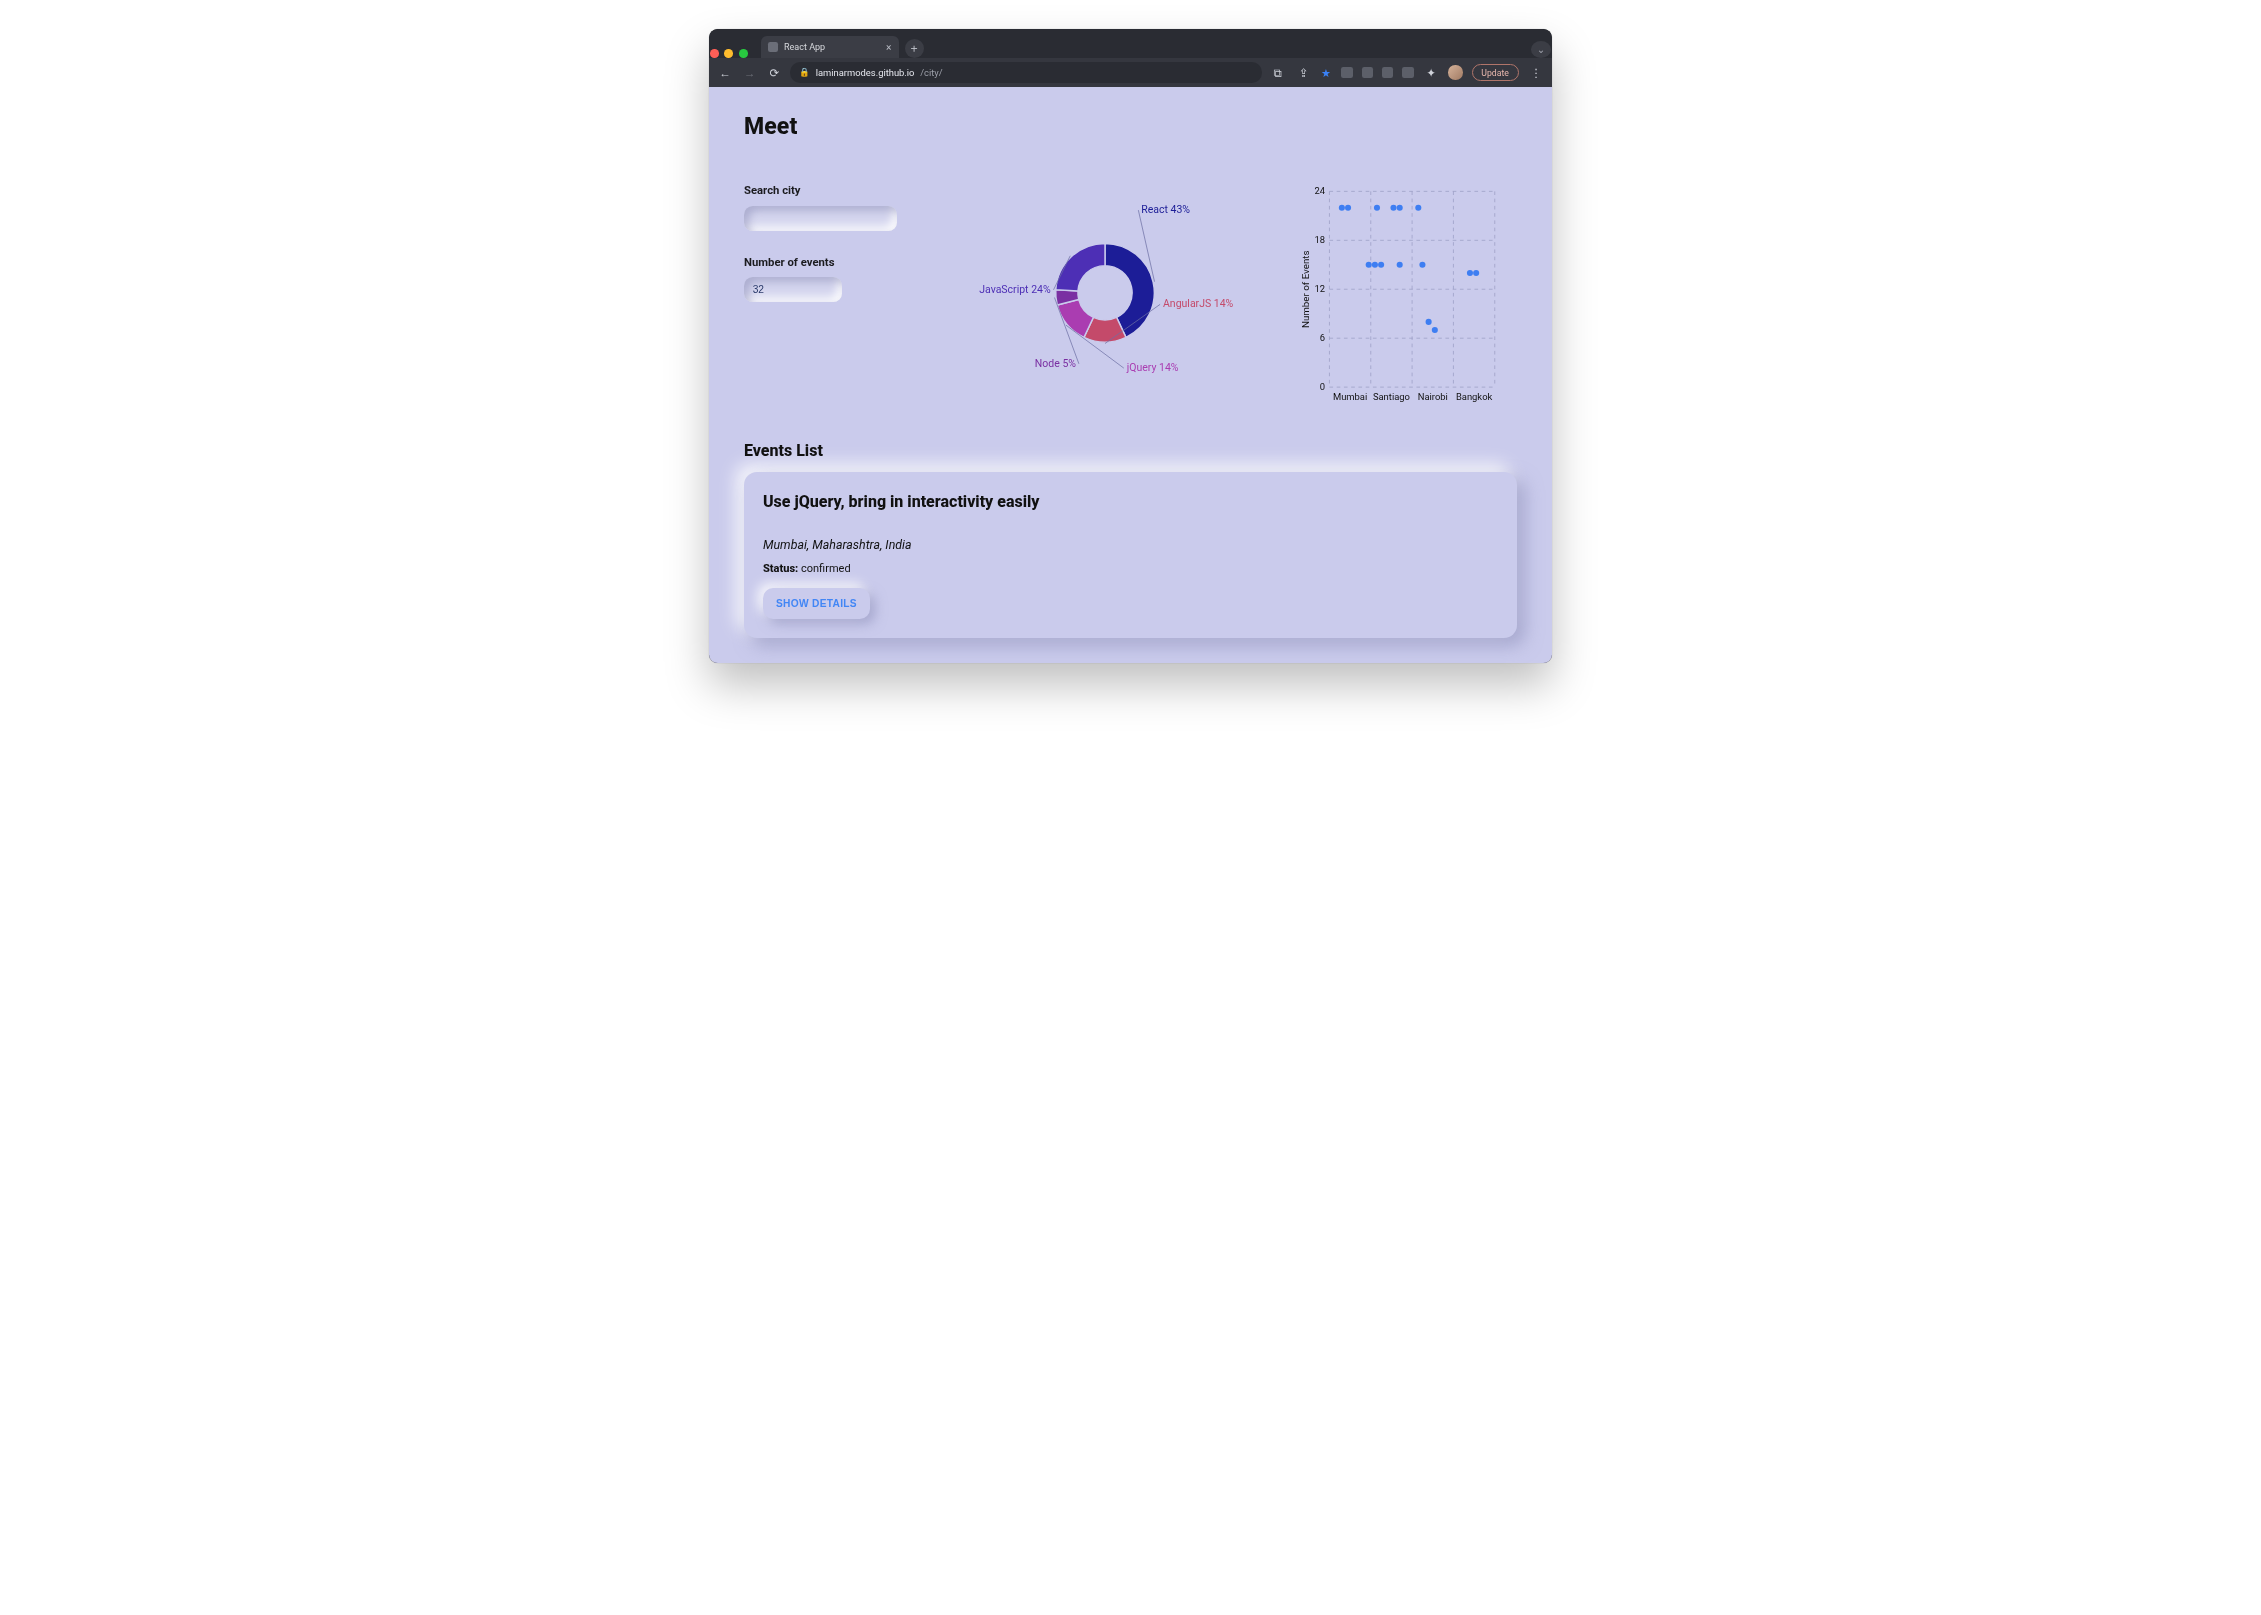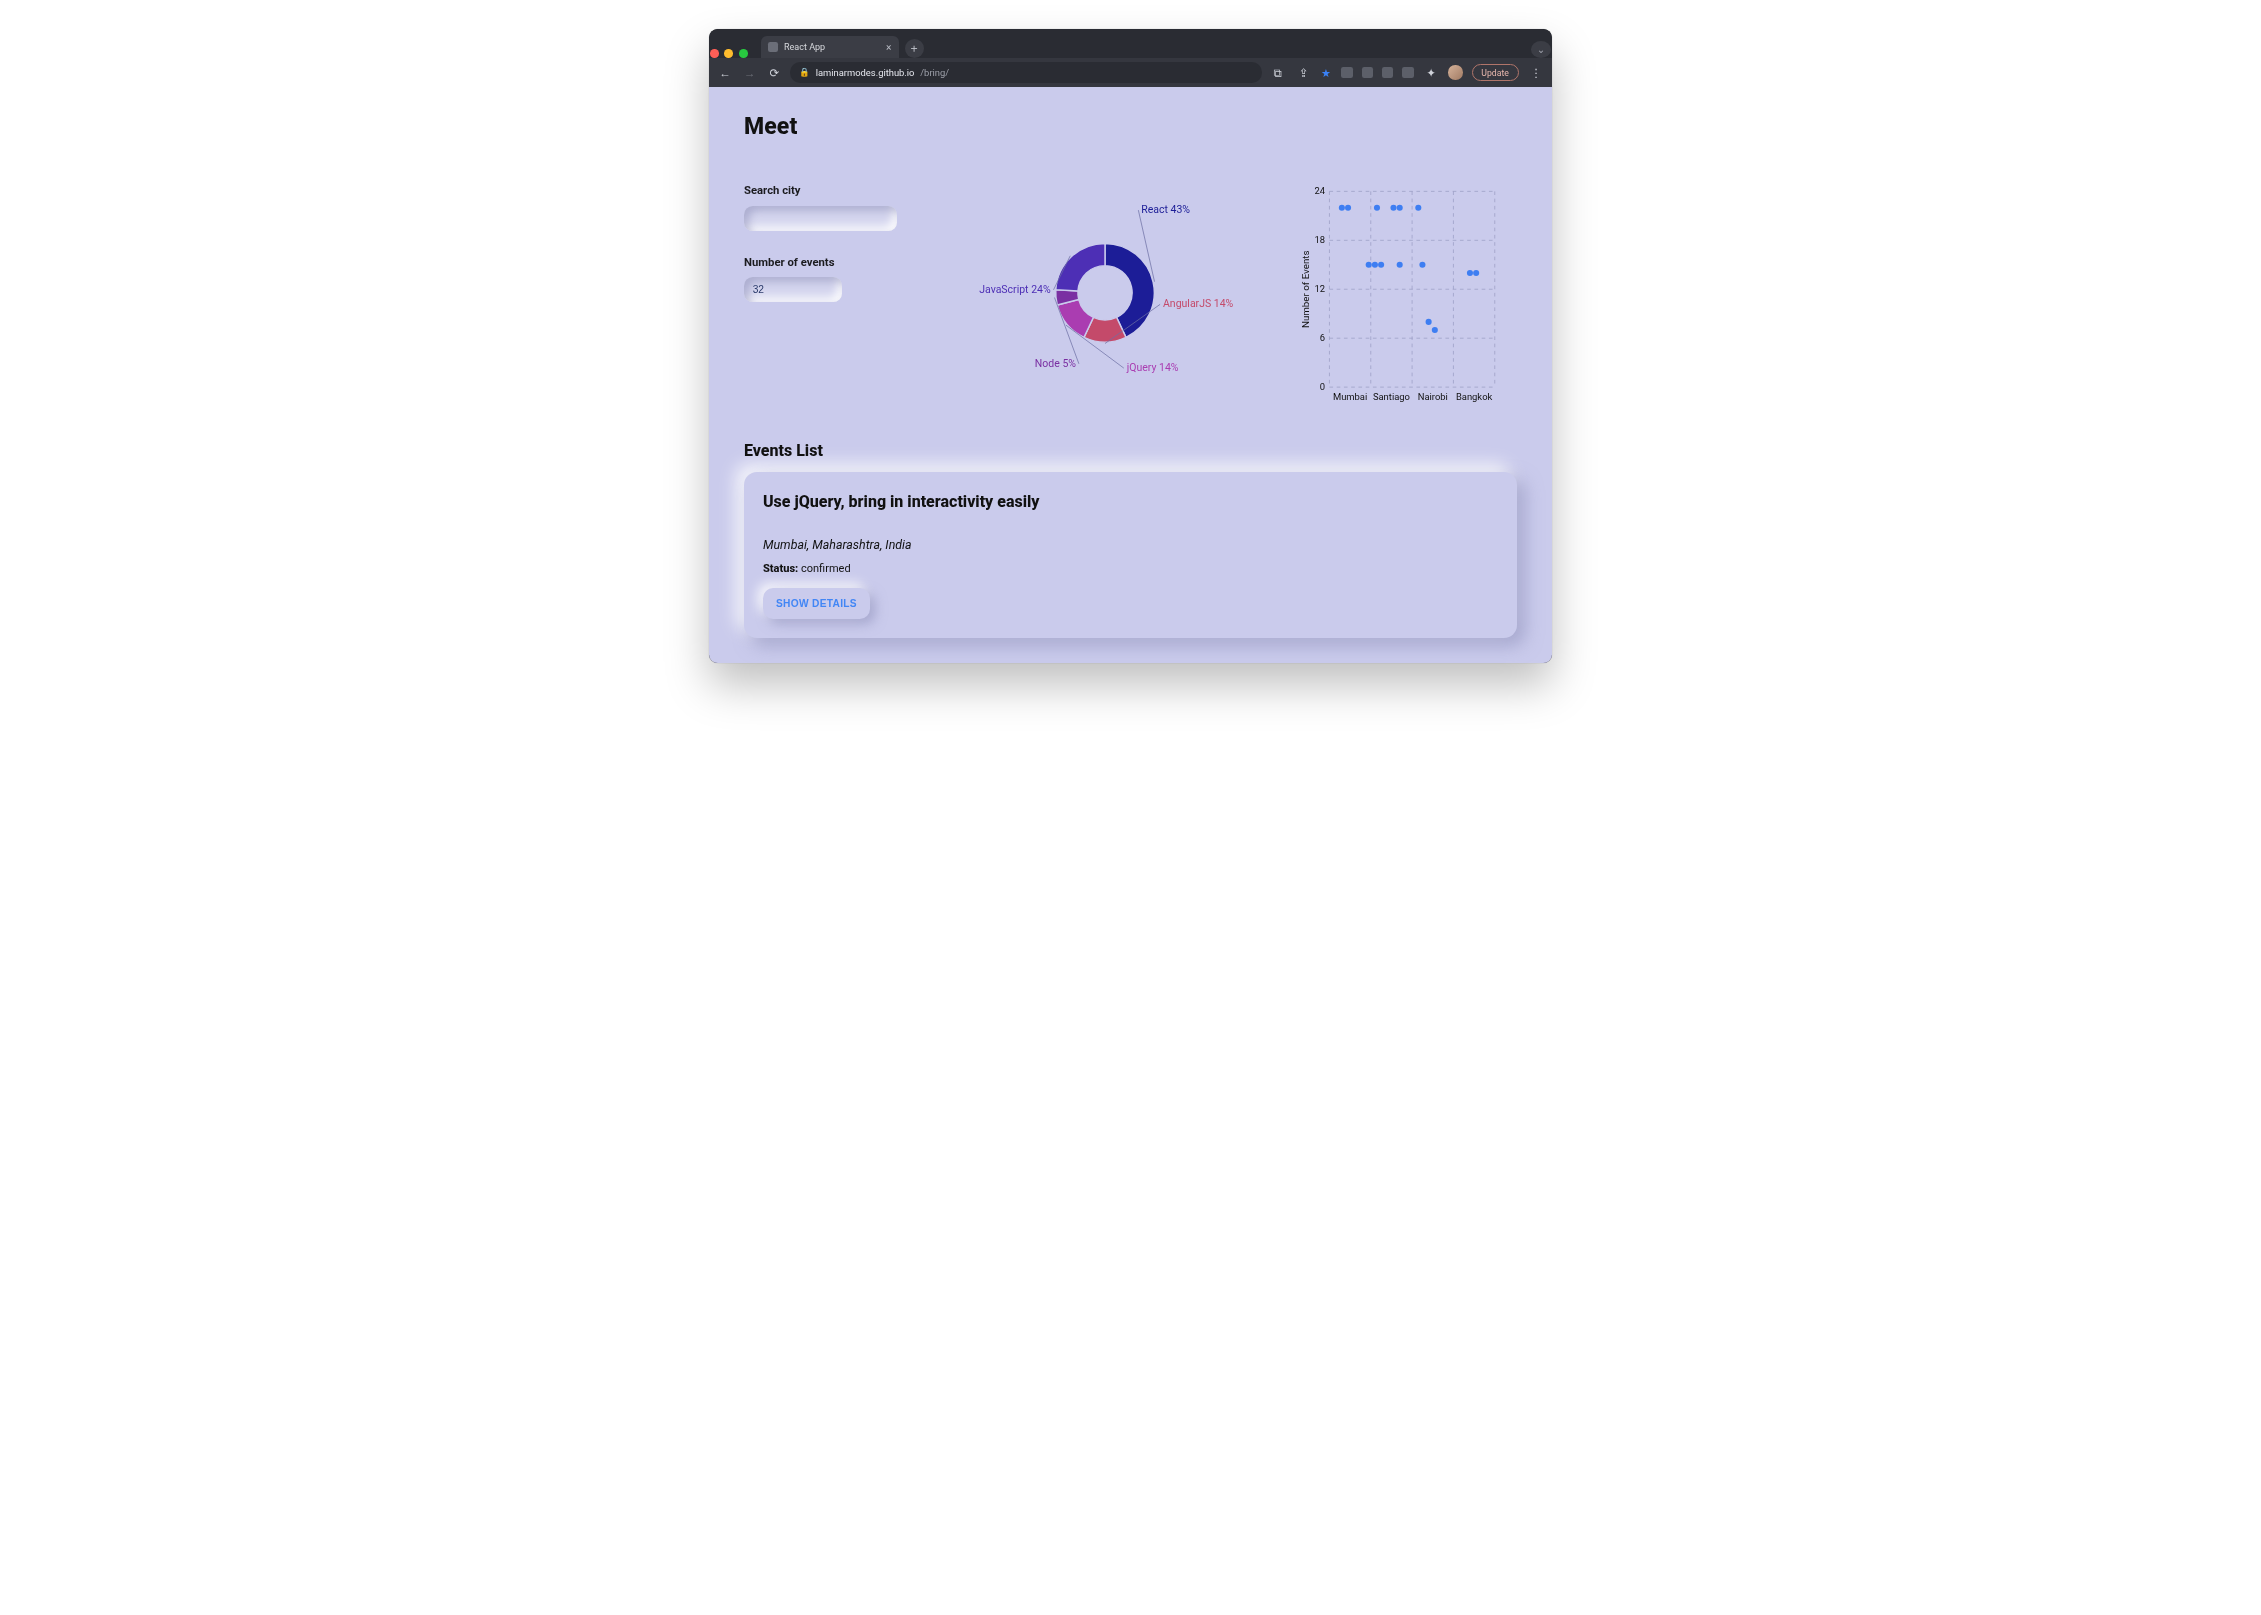--- a/index.html
+++ b/index.html
@@ -154,21 +154,21 @@
     <div class="chev">⌄</div>
   </div>
 
   <div class="toolbar">
     <span class="nav-btn">←</span>
     <span class="nav-btn disabled">→</span>
     <span class="nav-btn">⟳</span>
     <div class="addrbar">
       <span class="lock">🔒</span>
       <span class="url-host">laminarmodes.github.io</span>
-        <span class="url-path">/bring/</span>
+        <span class="url-path">/city/</span>
     </div>
     <div class="tool-icons">
       <span class="nav-btn">⧉</span>
       <span class="nav-btn">⇪</span>
       <span class="ticon star">★</span>
       <span class="ticon generic"></span>
       <span class="ticon generic"></span>
       <span class="ticon generic"></span>
       <span class="ticon generic"></span>
       <span class="nav-btn">✦</span>

